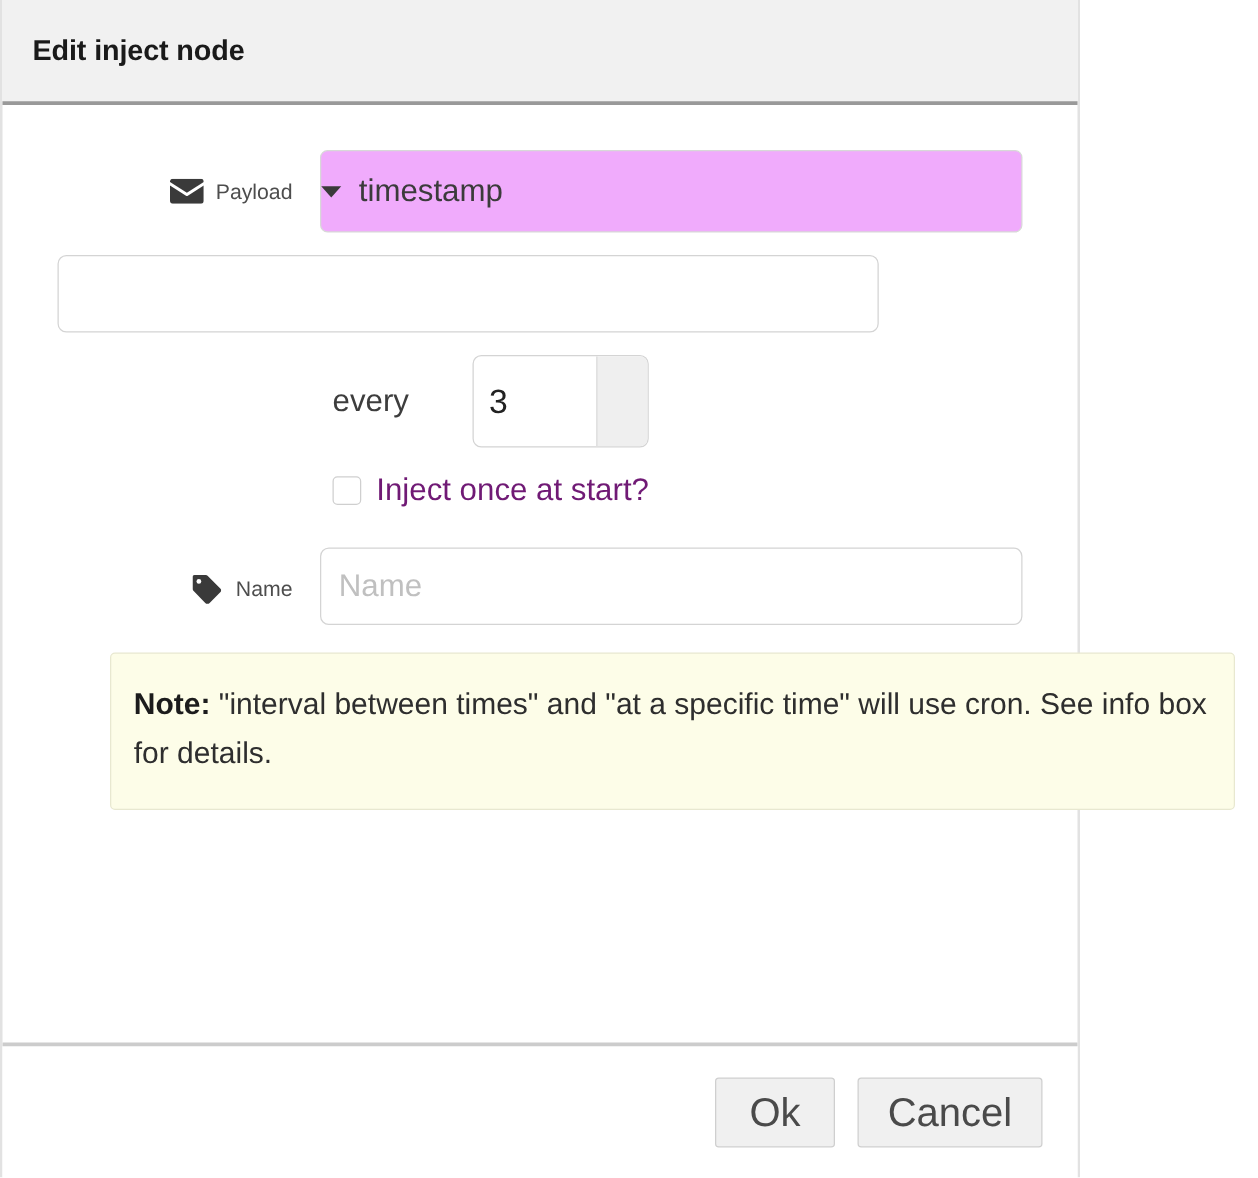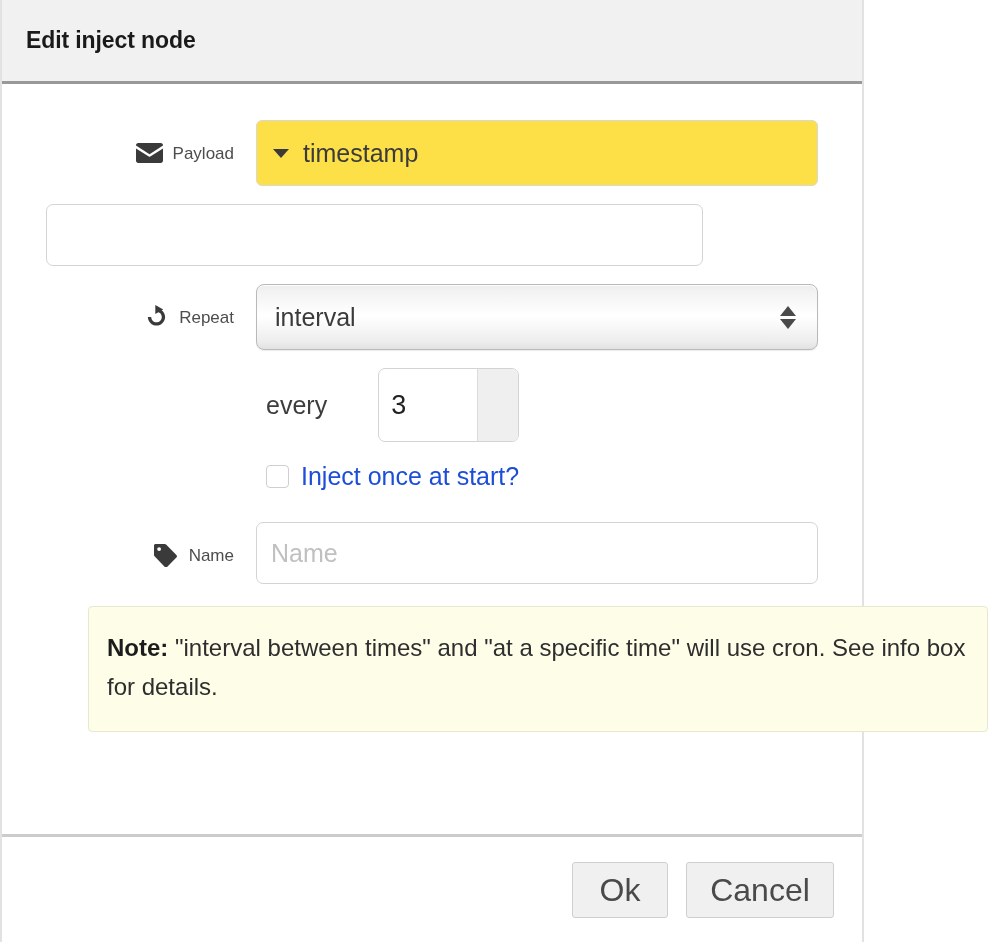--- a/index.html
+++ b/index.html
@@ -81,26 +81,25 @@
   }
   .form-label .label-text {
     line-height: 1;
   }
 
   
   .payload-select {
     width: 625px;
     height: 66px;
     box-sizing: border-box;
-    background: #fde047;
+    background: #f0abfc;
     border: 1px solid #d8d8d8;
     border-radius: 6px;
     display: flex;
     align-items: center;
-    padding-left: 16px;
     cursor: pointer;
   }
   .caret-down {
     width: 0; height: 0;
     border-left: 8px solid transparent;
     border-right: 8px solid transparent;
     border-top: 9px solid #3a3a3a;
     margin-right: 14px;
     flex: 0 0 auto;
   }
@@ -248,21 +247,21 @@
     box-sizing: border-box;
     border: 1px solid #cfcfcf;
     border-radius: 4px;
     background: #ffffff;
     margin-right: 12px;
     flex: 0 0 auto;
     cursor: pointer;
   }
   .checkbox-label {
     font-size: 25px;
-    color: #1d4ed8;
+    color: #701a75;
     cursor: pointer;
   }
 
   
   .note-box {
     margin: 14px 0 0 42px;
     width: 900px;
     box-sizing: border-box;
     background: #fdfde8;
     border: 1px solid #e8e8d0;
@@ -332,38 +331,20 @@
       <div class="payload-select">
         <span class="caret-down"></span>
         <span class="payload-value">timestamp</span>
       </div>
     </div>
 
     <div class="form-row">
       <input class="text-input" type="text" value="" style="">
     </div>
 
-    <div class="form-row">
-      <div class="form-label">
-        <span class="label-icon">
-          <svg width="25" height="25" viewBox="0 0 25 25">
-            <path fill="#3a3a3a" d="M12.5 3.4c4.7 0 8.6 3.85 8.6 8.6s-3.9 8.6-8.6 8.6S3.9 16.75 3.9 12h3.3c0 2.95 2.4 5.3 5.3 5.3s5.3-2.35 5.3-5.3-2.4-5.3-5.3-5.3V3.4z"></path>
-            <polygon fill="#3a3a3a" points="11.3,0 19.2,4.5 11.3,9"></polygon>
-          </svg>
-        </span>
-        <span class="label-text">Repeat</span>
-      </div>
-      <div class="native-select repeat-select">
-        <span class="ns-value">interval</span>
-        <span class="ns-arrows">
-          <span class="up"></span>
-            <span class="down"></span>
-        </span>
-      </div>
-    </div>
 
     <div class="interval-row">
       <span class="every-label">every</span>
       <div class="number-wrap">
         <input type="text" value="3" style="">
         <span class="number-spinner"></span>
       </div>
     </div>
 
     <div class="checkbox-row">

